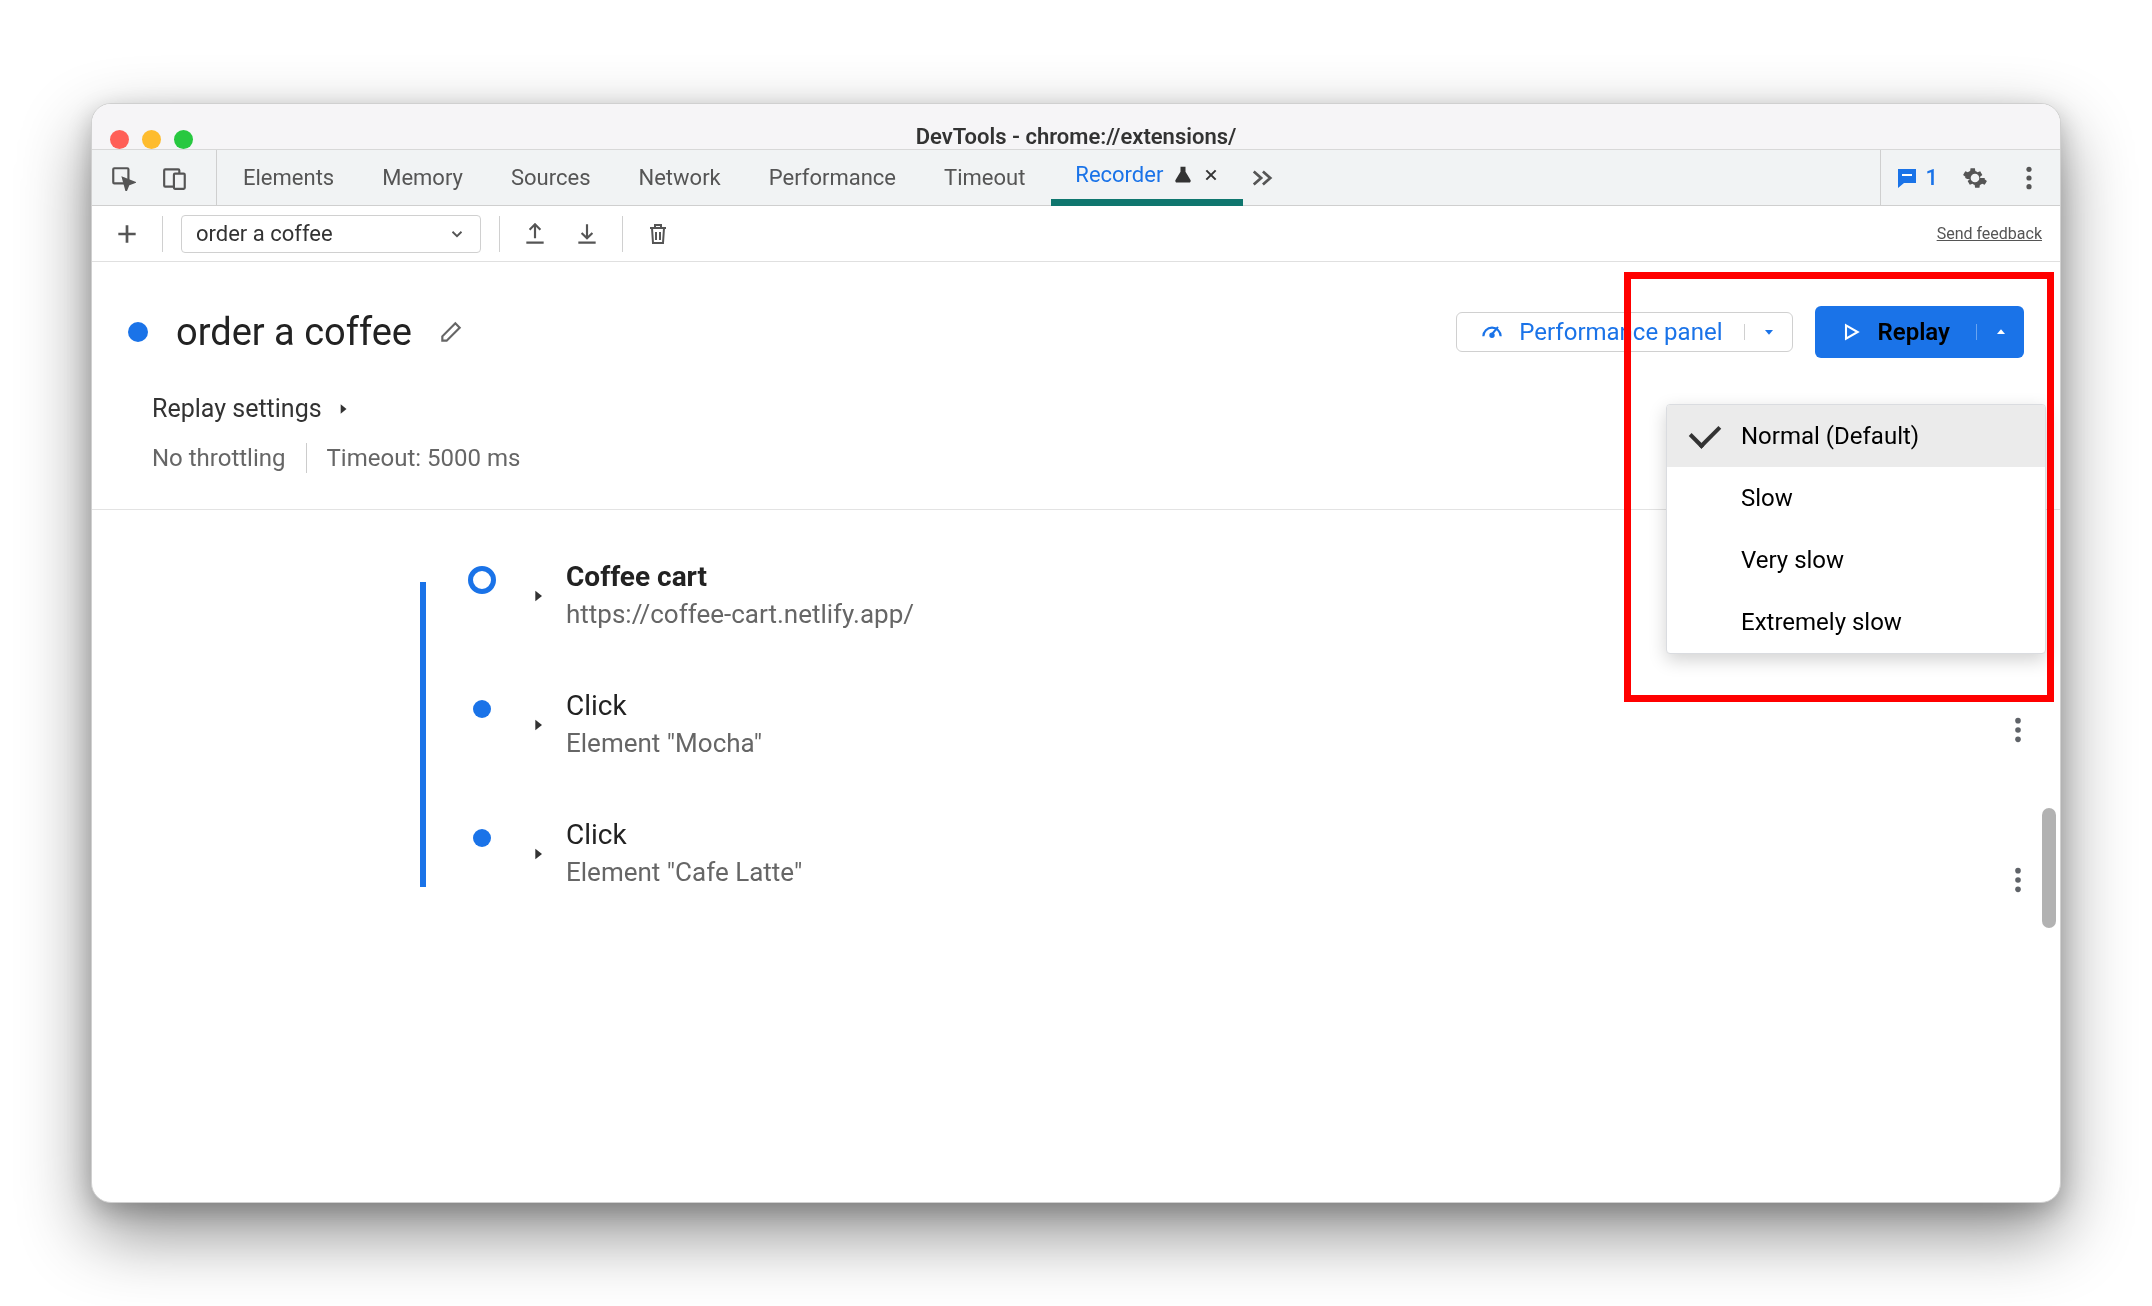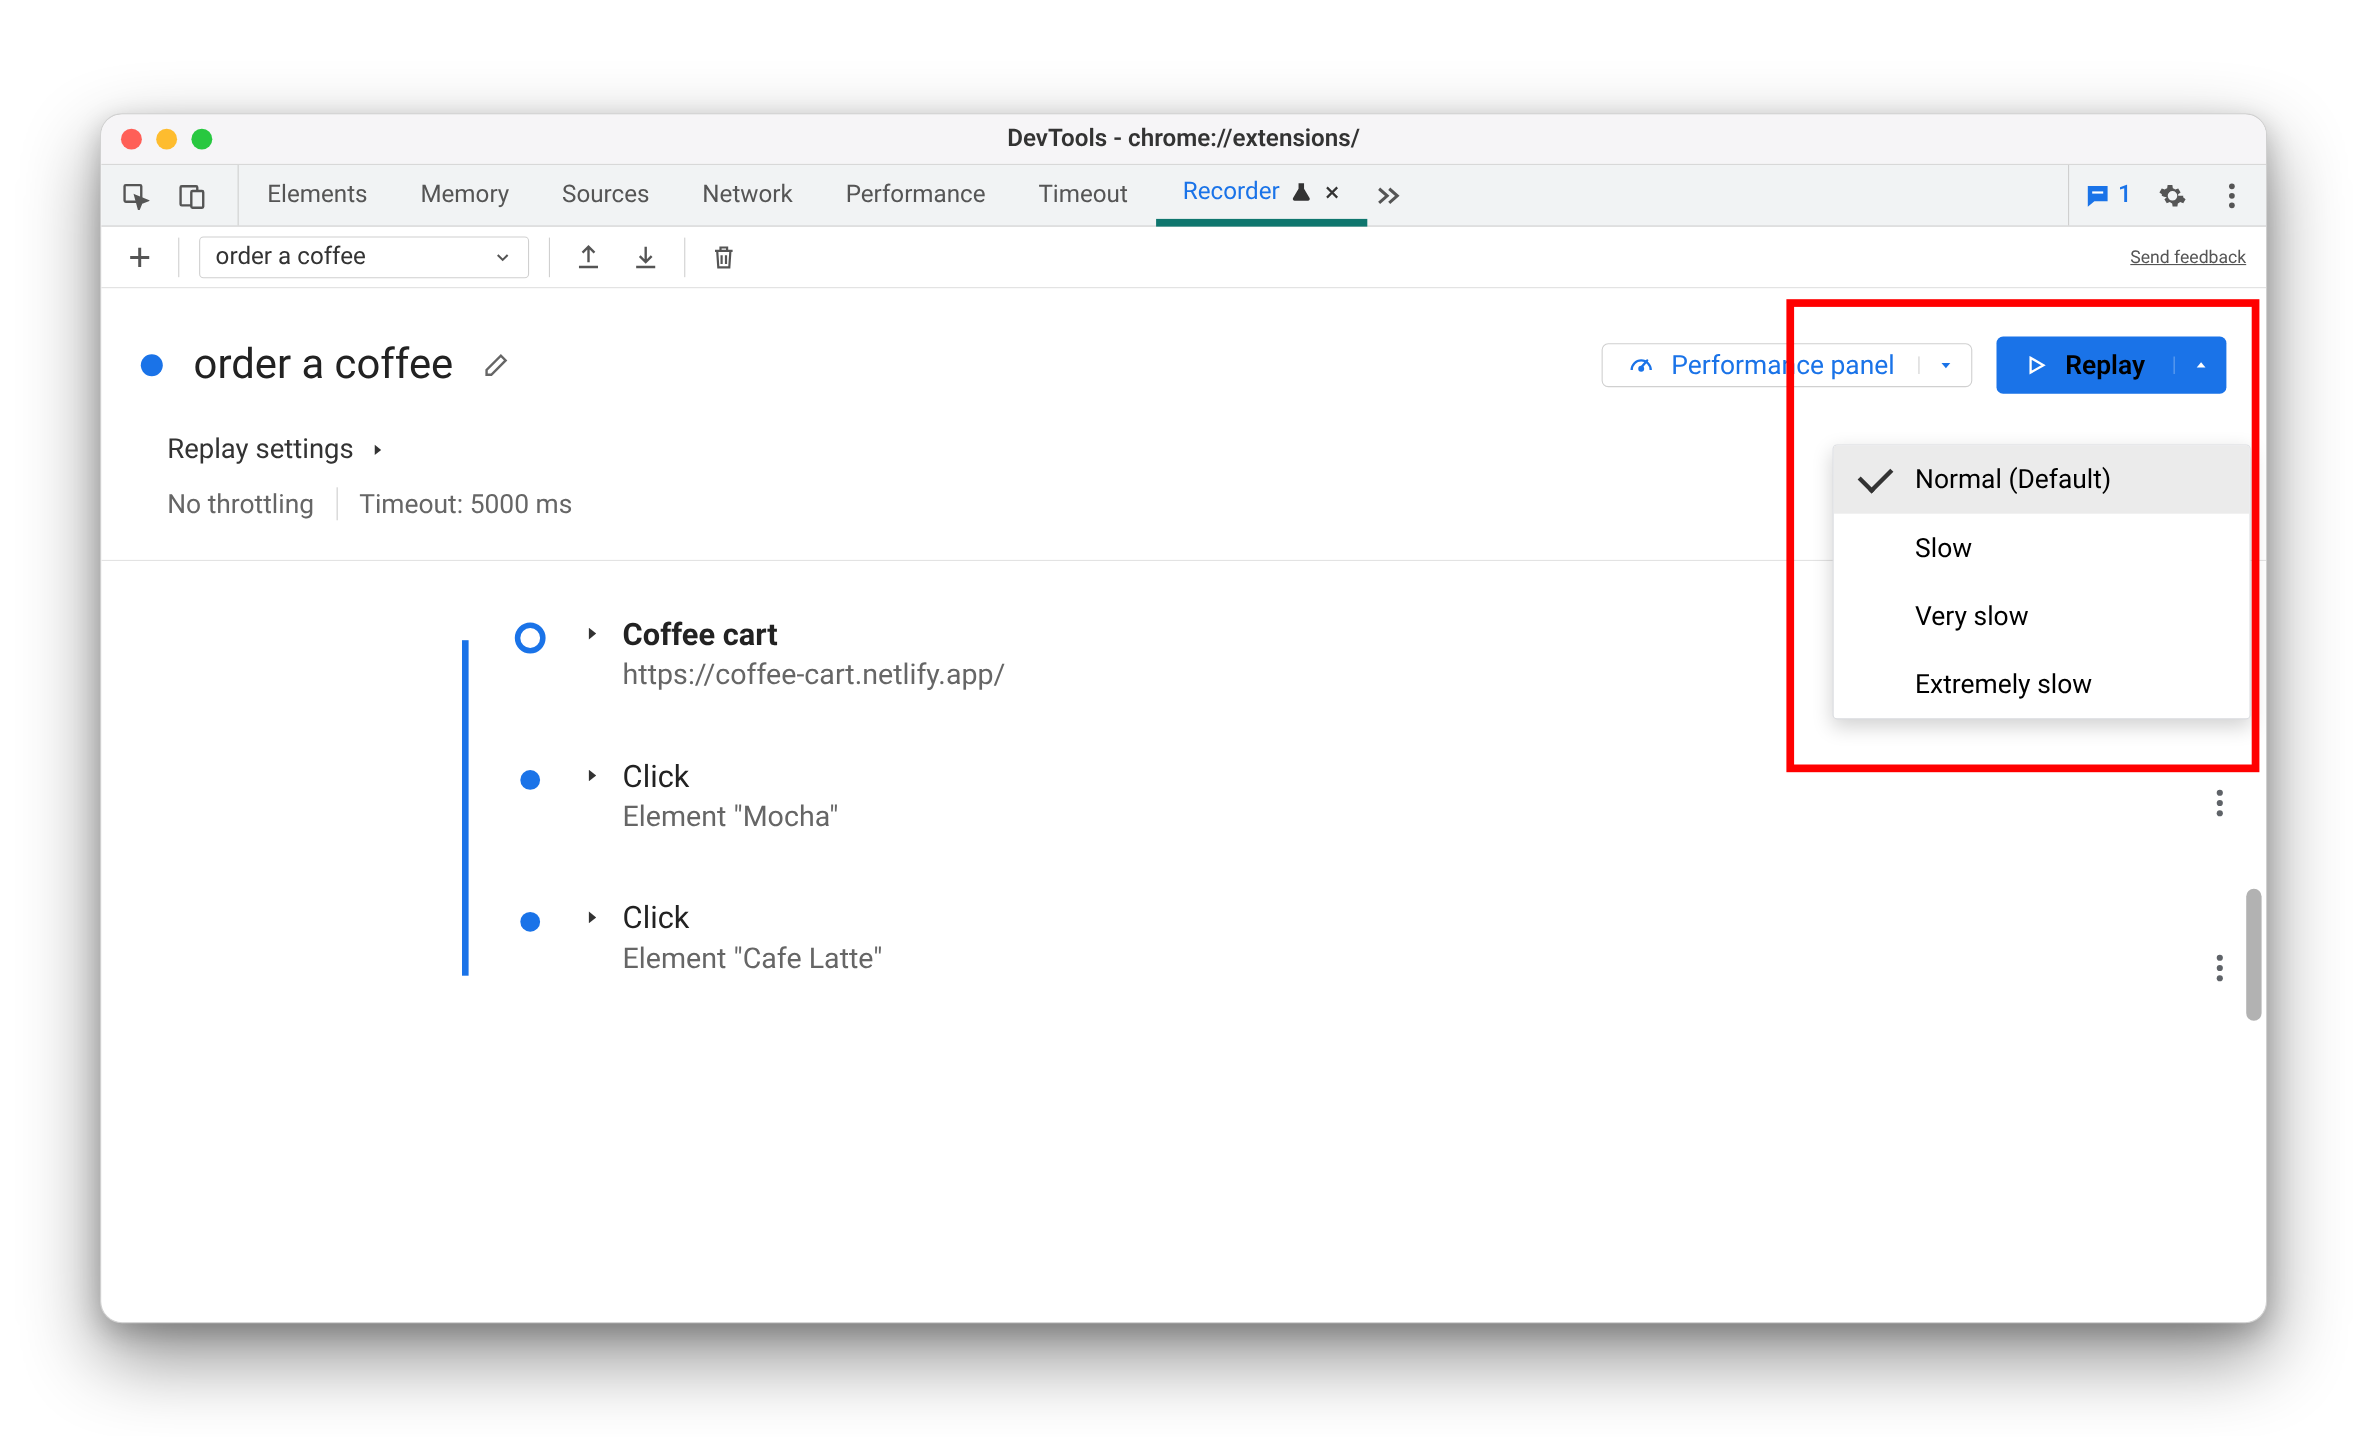--- a/index.html
+++ b/index.html
@@ -21,21 +21,21 @@
     overflow: hidden;
     display: flex;
     flex-direction: column;
     border: 1px solid #d0d0d0;
   }
   
   .titlebar {
     height: 46px;
     background: #f6f5f7;
     display: flex;
-    align-items: center;
+    align-items: flex-end;
     padding: 0 18px;
     border-bottom: 1px solid #d8d8d8;
     position: relative;
   }
   .traffic { display: flex; gap: 13px; }
   .traffic span { width: 19px; height: 19px; border-radius: 50%; display:block; }
   .t-red { background:#ff5f57; }
   .t-yel { background:#febc2e; }
   .t-grn { background:#28c840; }
   .titlebar-title {
@@ -138,21 +138,21 @@
   .settings .hdr { font-weight:400; display:flex; align-items:center; gap:14px; margin-bottom:20px;}
   .settings .line { color:#666; font-size:24px; display:flex; align-items:center; gap:20px;}
   .settings .line .sep { width:1px; height:30px; background:#ccc; display:inline-block;}
   .divider { height:1px; background:#e3e3e3;}
   
   .steps { padding: 50px 60px 0 60px; position:relative; }
   .timeline {
     position:absolute; left: 328px; top: 72px; bottom:0; width:6px; background:#1a73e8;
   }
   .step {
-    display:flex; align-items:flex-start;
+    display:flex; align-items:center;
     margin-left: 268px; margin-bottom: 60px;
     position:relative;
   }
   .step .marker {
     position:absolute; left:48px; top:6px;
   }
   .step .chev { margin-left: 110px; margin-top:6px; }
   .step .text { margin-left: 20px; }
   .step .title { font-size:28px; font-weight:700; color:#222; }
   .step .title.norm { font-weight:400; }

